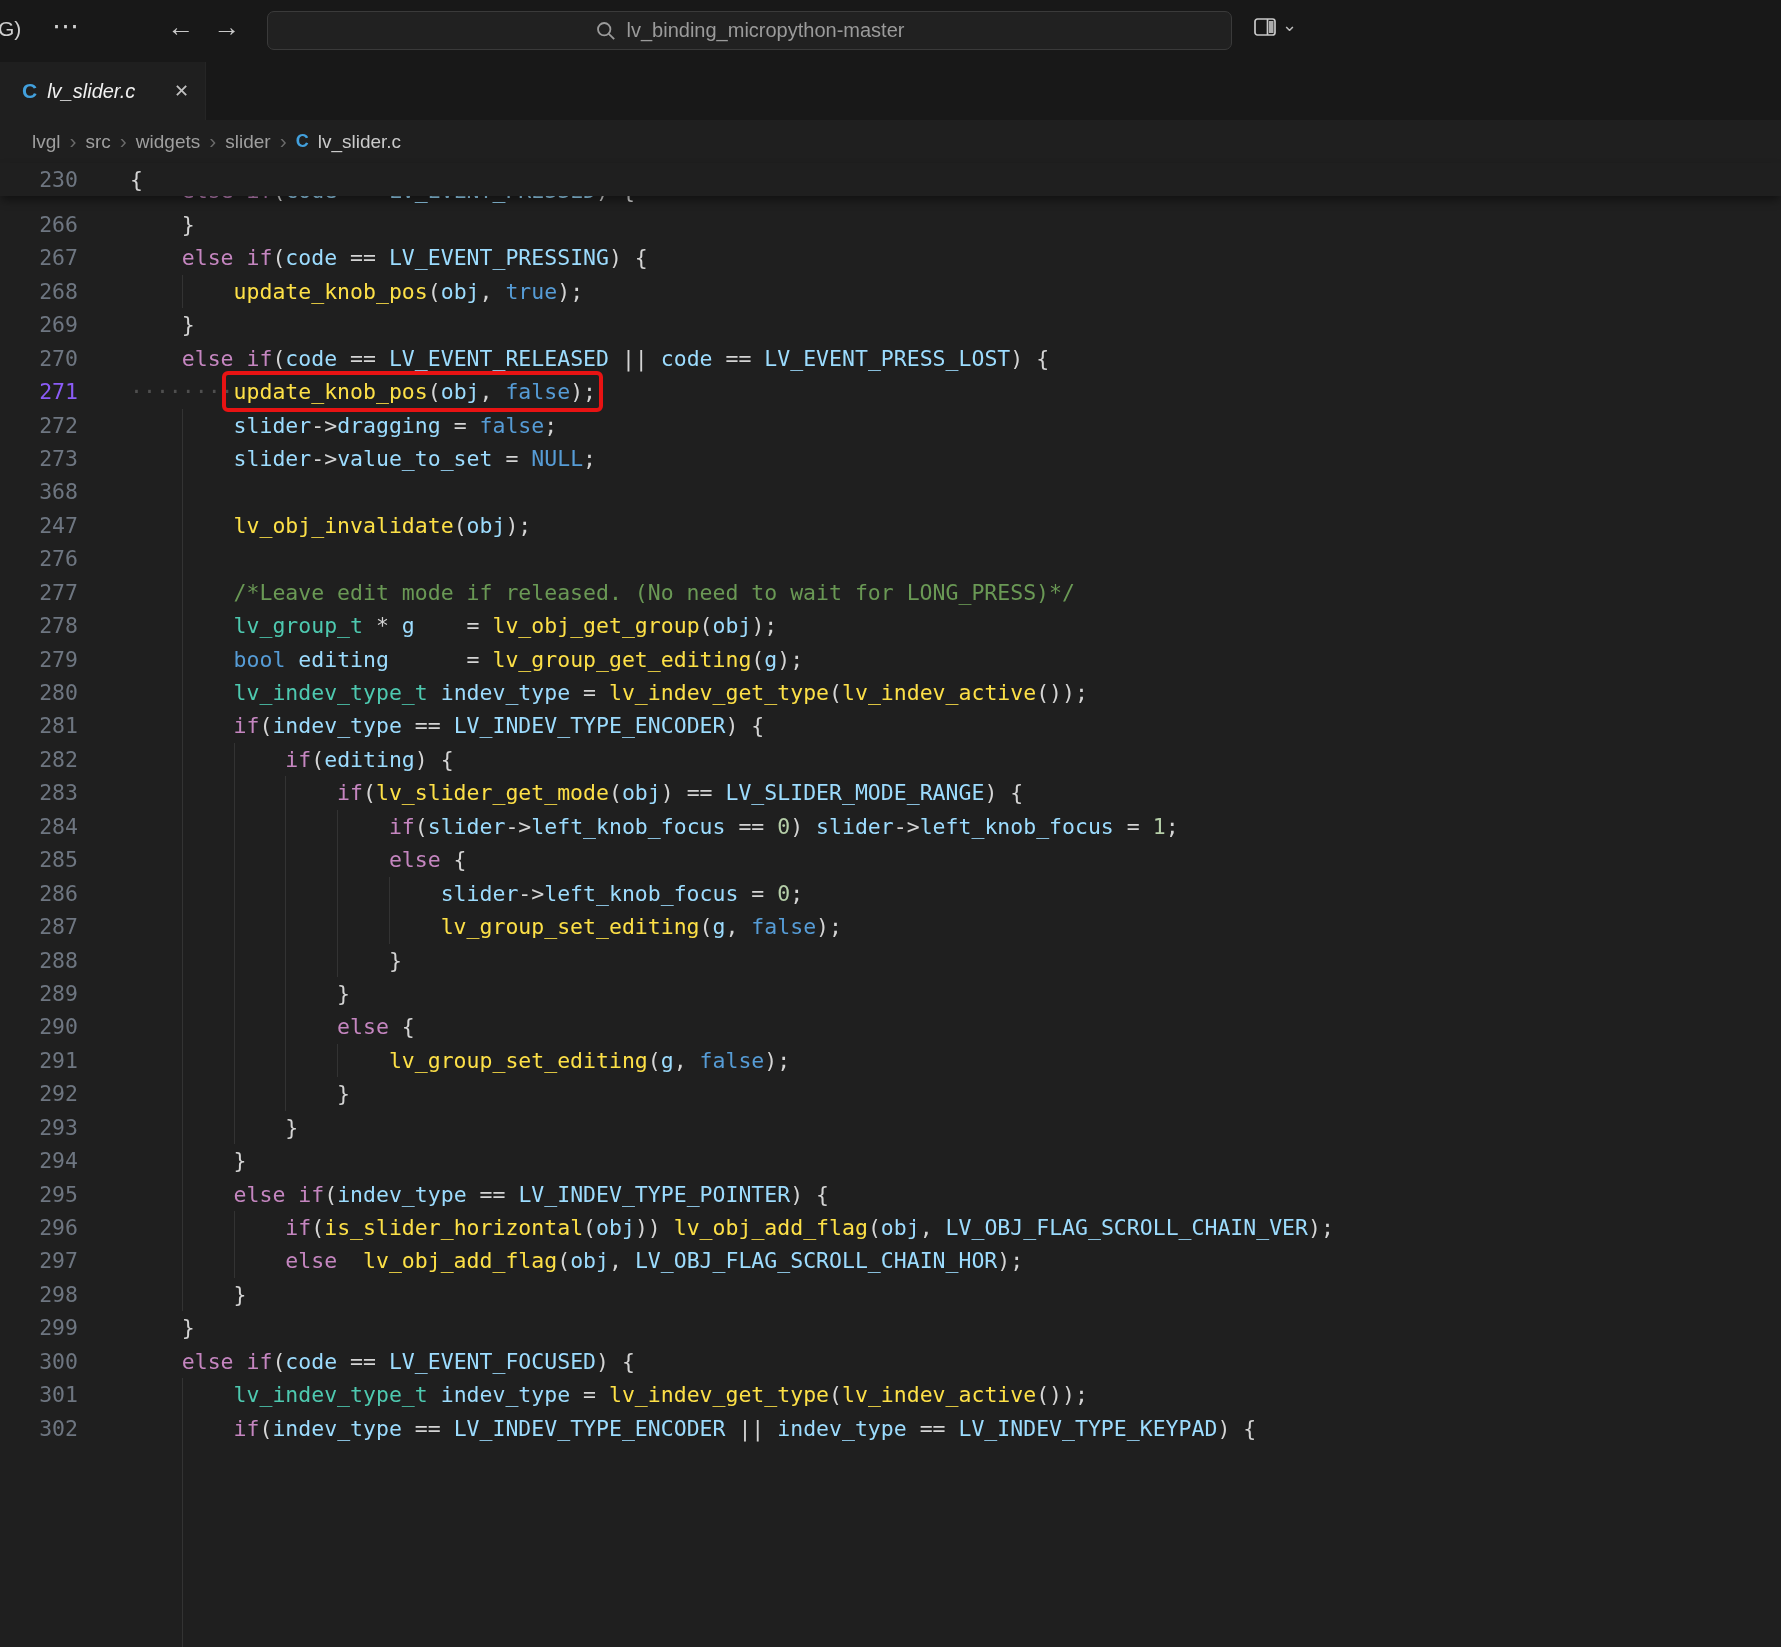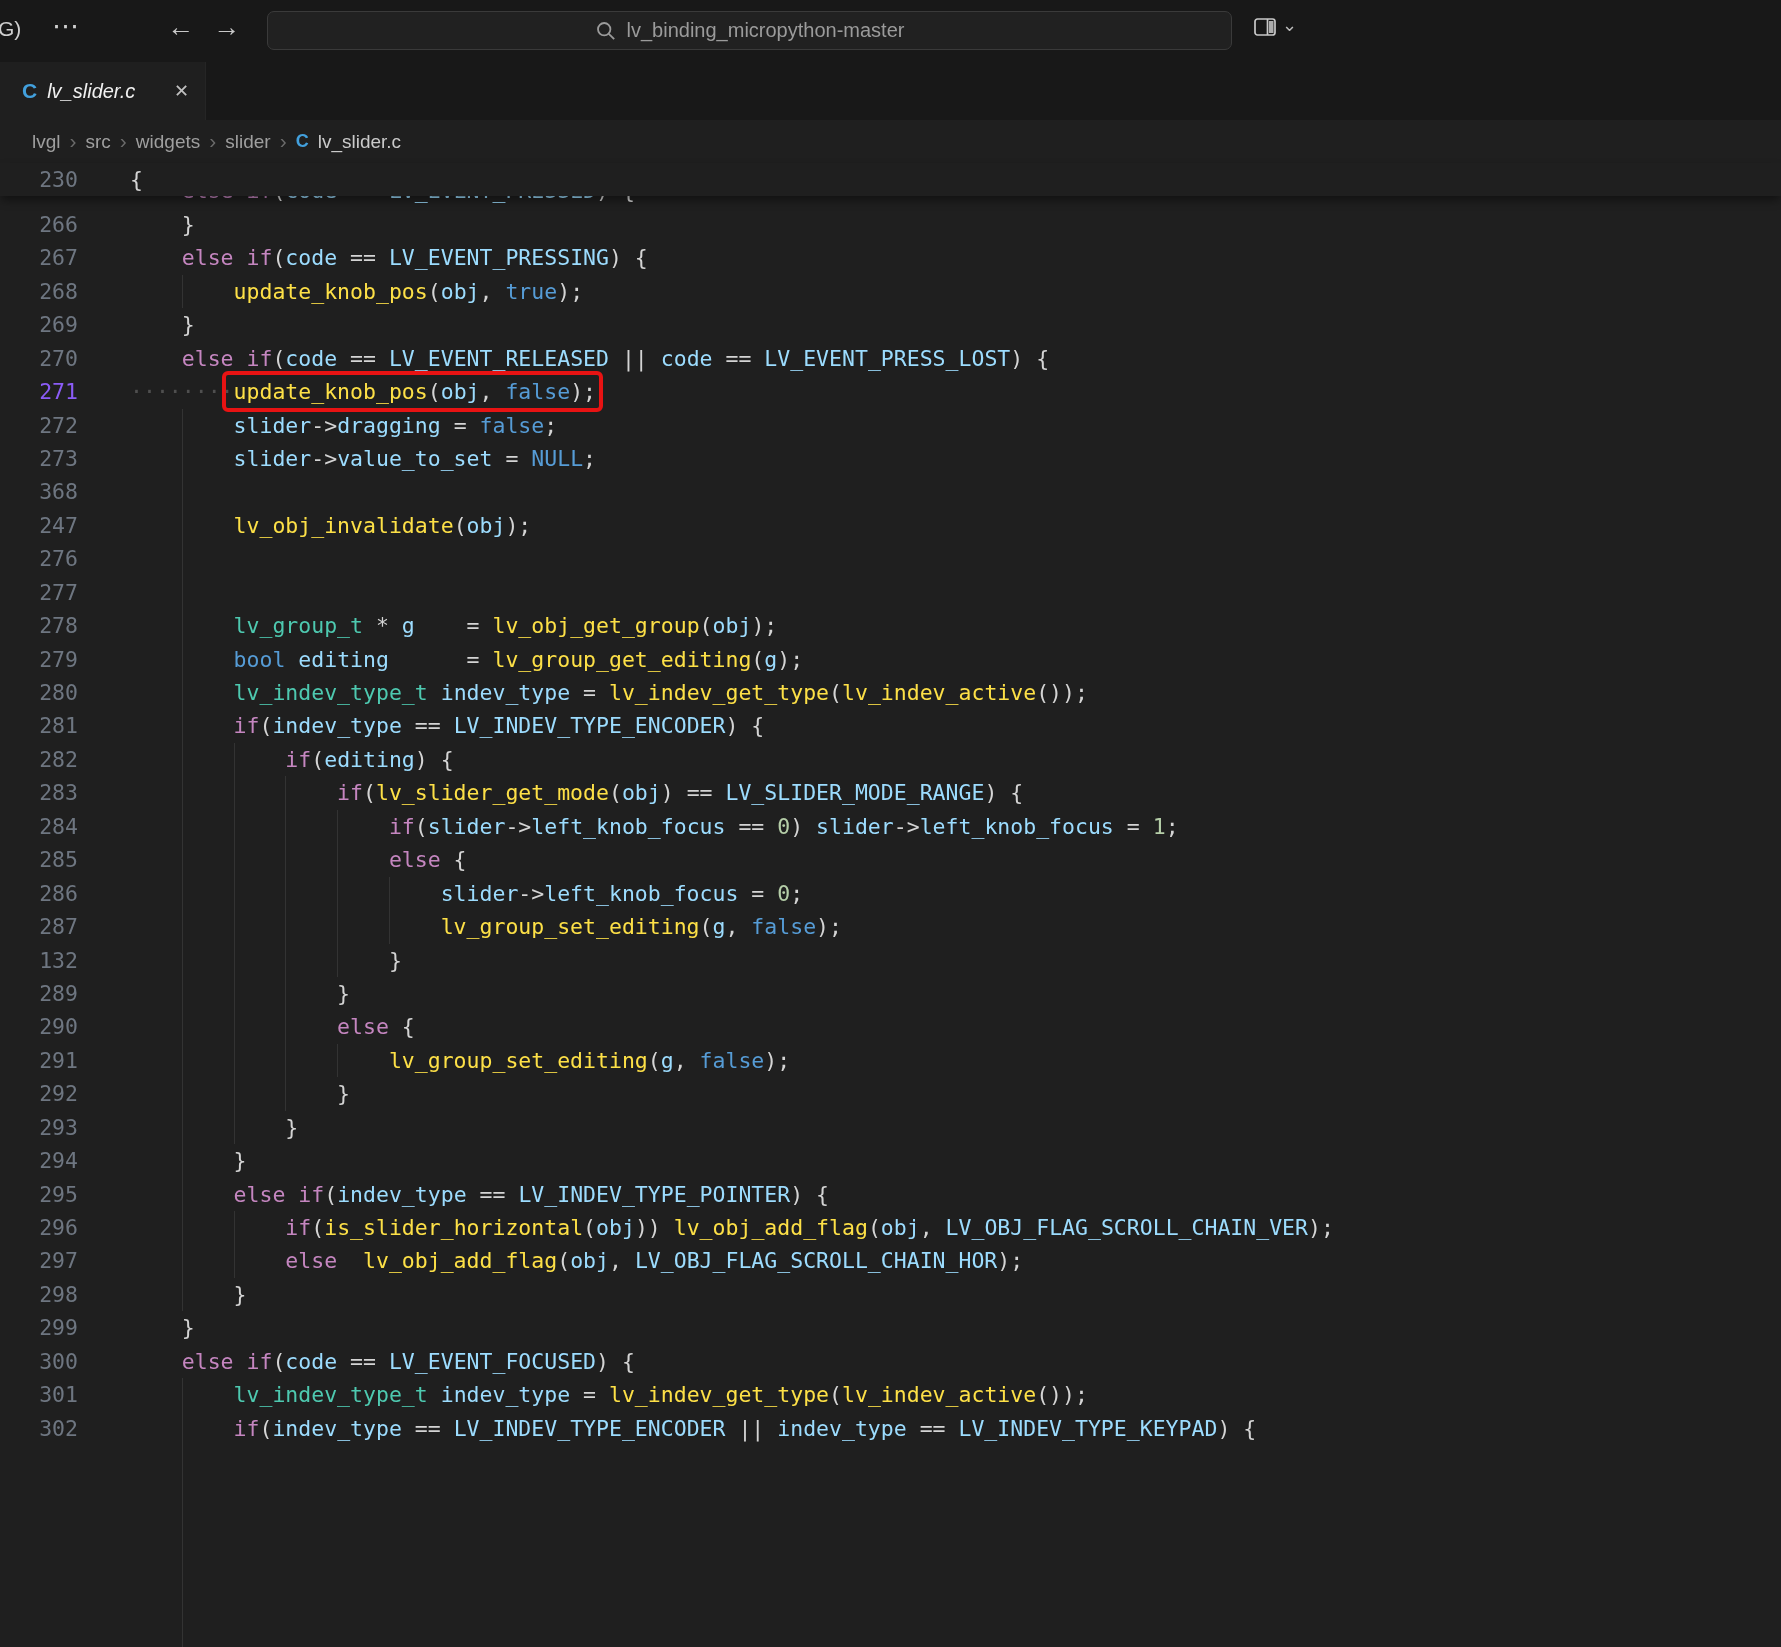--- a/index.html
+++ b/index.html
@@ -125,32 +125,32 @@
       <div class="cl"><div class="num">267</div><div class="code"><span class="p">    </span><span class="k">else</span><span class="p"> </span><span class="k">if</span><span class="p">(</span><span class="v">code</span><span class="p"> == </span><span class="v">LV_EVENT_PRESSING</span><span class="p">) {</span></div></div>
       <div class="cl"><div class="num">268</div><div class="code"><span class="guide" style="left: 4ch;"></span><span class="p">        </span><span class="f">update_knob_pos</span><span class="p">(</span><span class="v">obj</span><span class="p">, </span><span class="b">true</span><span class="p">);</span></div></div>
       <div class="cl"><div class="num">269</div><div class="code"><span class="p">    </span><span class="p">}</span></div></div>
       <div class="cl"><div class="num">270</div><div class="code"><span class="p">    </span><span class="k">else</span><span class="p"> </span><span class="k">if</span><span class="p">(</span><span class="v">code</span><span class="p"> == </span><span class="v">LV_EVENT_RELEASED</span><span class="p"> || </span><span class="v">code</span><span class="p"> == </span><span class="v">LV_EVENT_PRESS_LOST</span><span class="p">) {</span></div></div>
       <div class="cl"><div class="num on">271</div><div class="code"><span class="w">········</span><span class="redbox"><span class="f">update_knob_pos</span><span class="p">(</span><span class="v">obj</span><span class="p">, </span><span class="b">false</span><span class="p">);</span></span></div></div>
       <div class="cl"><div class="num">272</div><div class="code"><span class="guide" style="left: 4ch;"></span><span class="p">        </span><span class="v">slider</span><span class="p">-&gt;</span><span class="v">dragging</span><span class="p"> = </span><span class="b">false</span><span class="p">;</span></div></div>
       <div class="cl"><div class="num">273</div><div class="code"><span class="guide" style="left: 4ch;"></span><span class="p">        </span><span class="v">slider</span><span class="p">-&gt;</span><span class="v">value_to_set</span><span class="p"> = </span><span class="b">NULL</span><span class="p">;</span></div></div>
       <div class="cl"><div class="num">368</div><div class="code"><span class="guide" style="left: 4ch;"></span></div></div>
       <div class="cl"><div class="num">247</div><div class="code"><span class="guide" style="left: 4ch;"></span><span class="p">        </span><span class="f">lv_obj_invalidate</span><span class="p">(</span><span class="v">obj</span><span class="p">);</span></div></div>
       <div class="cl"><div class="num">276</div><div class="code"><span class="guide" style="left: 4ch;"></span></div></div>
-      <div class="cl"><div class="num">277</div><div class="code"><span class="guide" style="left: 4ch;"></span><span class="p">        </span></div></div>
+      <div class="cl"><div class="num">277</div><div class="code"><span class="guide" style="left: 4ch;"></span><span class="p">        </span><span class="c">/*Leave edit mode if released. (No need to wait for LONG_PRESS)*/</span></div></div>
       <div class="cl"><div class="num">278</div><div class="code"><span class="guide" style="left: 4ch;"></span><span class="p">        </span><span class="t">lv_group_t</span><span class="p"> * </span><span class="v">g</span><span class="p">    = </span><span class="f">lv_obj_get_group</span><span class="p">(</span><span class="v">obj</span><span class="p">);</span></div></div>
       <div class="cl"><div class="num">279</div><div class="code"><span class="guide" style="left: 4ch;"></span><span class="p">        </span><span class="b">bool</span><span class="p"> </span><span class="v">editing</span><span class="p">      = </span><span class="f">lv_group_get_editing</span><span class="p">(</span><span class="v">g</span><span class="p">);</span></div></div>
       <div class="cl"><div class="num">280</div><div class="code"><span class="guide" style="left: 4ch;"></span><span class="p">        </span><span class="t">lv_indev_type_t</span><span class="p"> </span><span class="v">indev_type</span><span class="p"> = </span><span class="f">lv_indev_get_type</span><span class="p">(</span><span class="f">lv_indev_active</span><span class="p">());</span></div></div>
       <div class="cl"><div class="num">281</div><div class="code"><span class="guide" style="left: 4ch;"></span><span class="p">        </span><span class="k">if</span><span class="p">(</span><span class="v">indev_type</span><span class="p"> == </span><span class="v">LV_INDEV_TYPE_ENCODER</span><span class="p">) {</span></div></div>
       <div class="cl"><div class="num">282</div><div class="code"><span class="guide" style="left: 4ch;"></span><span class="guide" style="left: 8ch;"></span><span class="p">            </span><span class="k">if</span><span class="p">(</span><span class="v">editing</span><span class="p">) {</span></div></div>
       <div class="cl"><div class="num">283</div><div class="code"><span class="guide" style="left: 4ch;"></span><span class="guide" style="left: 8ch;"></span><span class="guide" style="left: 12ch;"></span><span class="p">                </span><span class="k">if</span><span class="p">(</span><span class="f">lv_slider_get_mode</span><span class="p">(</span><span class="v">obj</span><span class="p">) == </span><span class="v">LV_SLIDER_MODE_RANGE</span><span class="p">) {</span></div></div>
       <div class="cl"><div class="num">284</div><div class="code"><span class="guide" style="left: 4ch;"></span><span class="guide" style="left: 8ch;"></span><span class="guide" style="left: 12ch;"></span><span class="guide" style="left: 16ch;"></span><span class="p">                    </span><span class="k">if</span><span class="p">(</span><span class="v">slider</span><span class="p">-&gt;</span><span class="v">left_knob_focus</span><span class="p"> == </span><span class="n">0</span><span class="p">) </span><span class="v">slider</span><span class="p">-&gt;</span><span class="v">left_knob_focus</span><span class="p"> = </span><span class="n">1</span><span class="p">;</span></div></div>
       <div class="cl"><div class="num">285</div><div class="code"><span class="guide" style="left: 4ch;"></span><span class="guide" style="left: 8ch;"></span><span class="guide" style="left: 12ch;"></span><span class="guide" style="left: 16ch;"></span><span class="p">                    </span><span class="k">else</span><span class="p"> {</span></div></div>
       <div class="cl"><div class="num">286</div><div class="code"><span class="guide" style="left: 4ch;"></span><span class="guide" style="left: 8ch;"></span><span class="guide" style="left: 12ch;"></span><span class="guide" style="left: 16ch;"></span><span class="guide" style="left: 20ch;"></span><span class="p">                        </span><span class="v">slider</span><span class="p">-&gt;</span><span class="v">left_knob_focus</span><span class="p"> = </span><span class="n">0</span><span class="p">;</span></div></div>
       <div class="cl"><div class="num">287</div><div class="code"><span class="guide" style="left: 4ch;"></span><span class="guide" style="left: 8ch;"></span><span class="guide" style="left: 12ch;"></span><span class="guide" style="left: 16ch;"></span><span class="guide" style="left: 20ch;"></span><span class="p">                        </span><span class="f">lv_group_set_editing</span><span class="p">(</span><span class="v">g</span><span class="p">, </span><span class="b">false</span><span class="p">);</span></div></div>
-      <div class="cl"><div class="num">132</div><div class="code"><span class="guide" style="left: 4ch;"></span><span class="guide" style="left: 8ch;"></span><span class="guide" style="left: 12ch;"></span><span class="guide" style="left: 16ch;"></span><span class="p">                    </span><span class="p">}</span></div></div>
+      <div class="cl"><div class="num">288</div><div class="code"><span class="guide" style="left: 4ch;"></span><span class="guide" style="left: 8ch;"></span><span class="guide" style="left: 12ch;"></span><span class="guide" style="left: 16ch;"></span><span class="p">                    </span><span class="p">}</span></div></div>
       <div class="cl"><div class="num">289</div><div class="code"><span class="guide" style="left: 4ch;"></span><span class="guide" style="left: 8ch;"></span><span class="guide" style="left: 12ch;"></span><span class="p">                </span><span class="p">}</span></div></div>
       <div class="cl"><div class="num">290</div><div class="code"><span class="guide" style="left: 4ch;"></span><span class="guide" style="left: 8ch;"></span><span class="guide" style="left: 12ch;"></span><span class="p">                </span><span class="k">else</span><span class="p"> {</span></div></div>
       <div class="cl"><div class="num">291</div><div class="code"><span class="guide" style="left: 4ch;"></span><span class="guide" style="left: 8ch;"></span><span class="guide" style="left: 12ch;"></span><span class="guide" style="left: 16ch;"></span><span class="p">                    </span><span class="f">lv_group_set_editing</span><span class="p">(</span><span class="v">g</span><span class="p">, </span><span class="b">false</span><span class="p">);</span></div></div>
       <div class="cl"><div class="num">292</div><div class="code"><span class="guide" style="left: 4ch;"></span><span class="guide" style="left: 8ch;"></span><span class="guide" style="left: 12ch;"></span><span class="p">                </span><span class="p">}</span></div></div>
       <div class="cl"><div class="num">293</div><div class="code"><span class="guide" style="left: 4ch;"></span><span class="guide" style="left: 8ch;"></span><span class="p">            </span><span class="p">}</span></div></div>
       <div class="cl"><div class="num">294</div><div class="code"><span class="guide" style="left: 4ch;"></span><span class="p">        </span><span class="p">}</span></div></div>
       <div class="cl"><div class="num">295</div><div class="code"><span class="guide" style="left: 4ch;"></span><span class="p">        </span><span class="k">else</span><span class="p"> </span><span class="k">if</span><span class="p">(</span><span class="v">indev_type</span><span class="p"> == </span><span class="v">LV_INDEV_TYPE_POINTER</span><span class="p">) {</span></div></div>
       <div class="cl"><div class="num">296</div><div class="code"><span class="guide" style="left: 4ch;"></span><span class="guide" style="left: 8ch;"></span><span class="p">            </span><span class="k">if</span><span class="p">(</span><span class="f">is_slider_horizontal</span><span class="p">(</span><span class="v">obj</span><span class="p">)) </span><span class="f">lv_obj_add_flag</span><span class="p">(</span><span class="v">obj</span><span class="p">, </span><span class="v">LV_OBJ_FLAG_SCROLL_CHAIN_VER</span><span class="p">);</span></div></div>
       <div class="cl"><div class="num">297</div><div class="code"><span class="guide" style="left: 4ch;"></span><span class="guide" style="left: 8ch;"></span><span class="p">            </span><span class="k">else</span><span class="p">  </span><span class="f">lv_obj_add_flag</span><span class="p">(</span><span class="v">obj</span><span class="p">, </span><span class="v">LV_OBJ_FLAG_SCROLL_CHAIN_HOR</span><span class="p">);</span></div></div>
       <div class="cl"><div class="num">298</div><div class="code"><span class="guide" style="left: 4ch;"></span><span class="p">        </span><span class="p">}</span></div></div>

